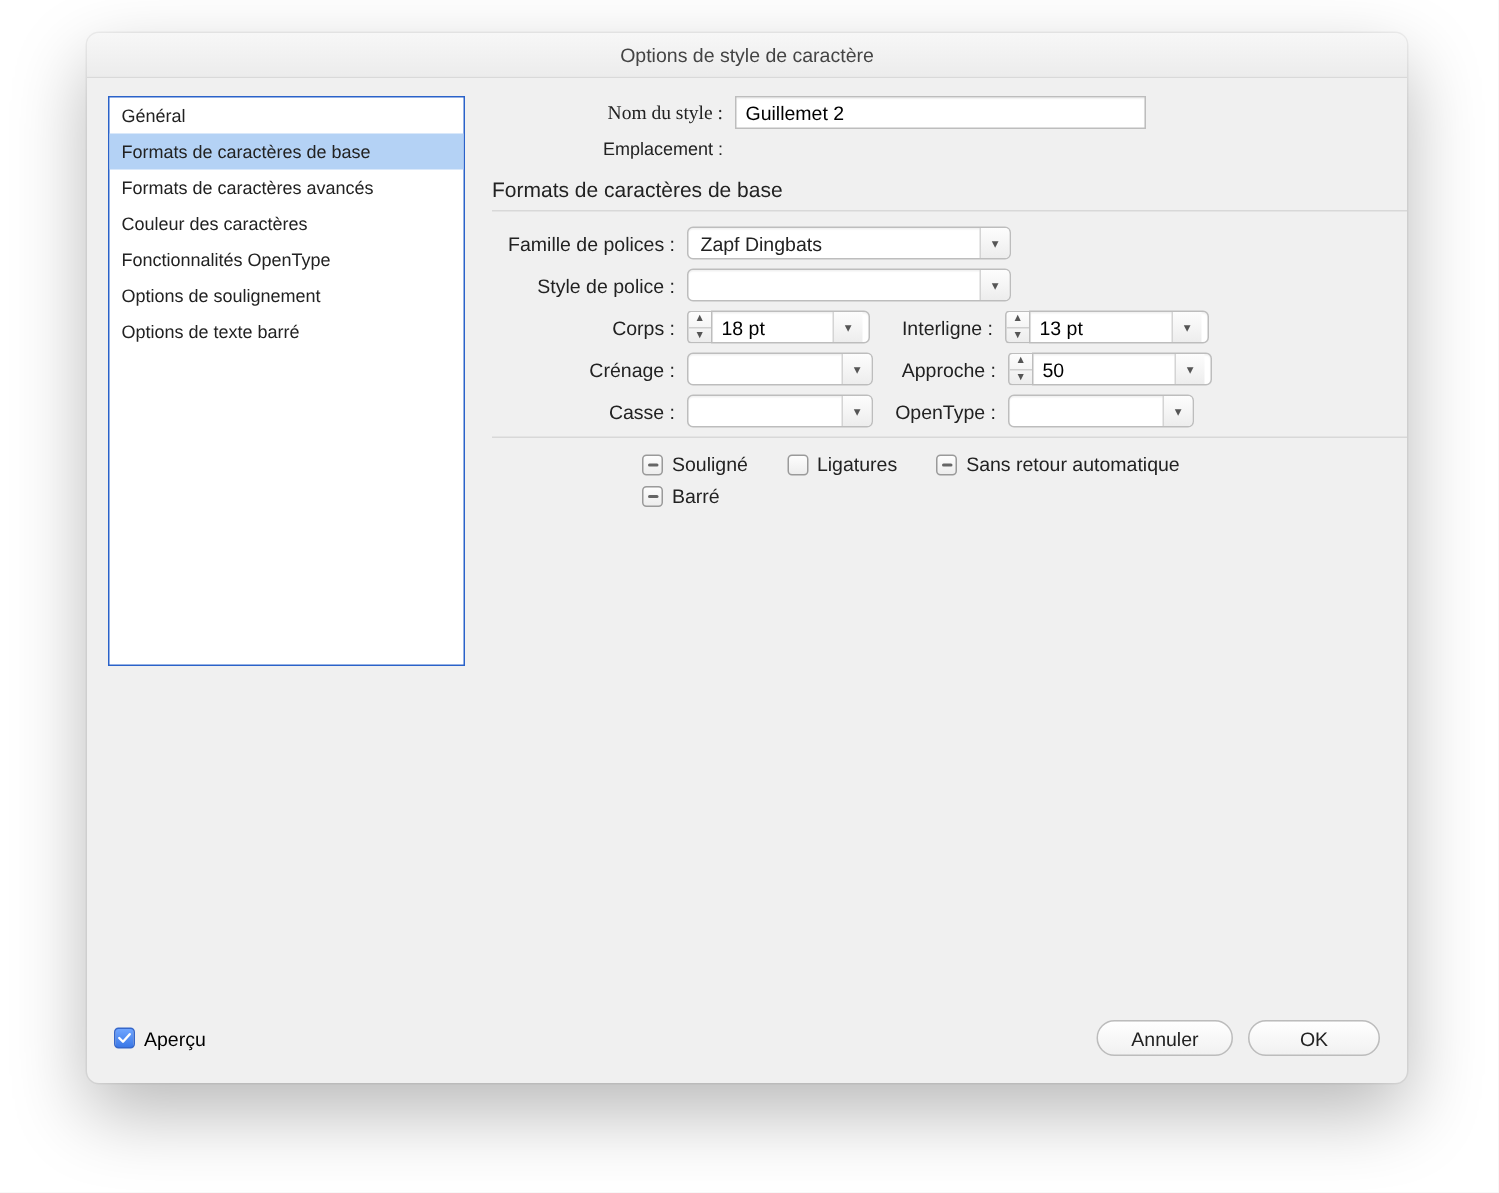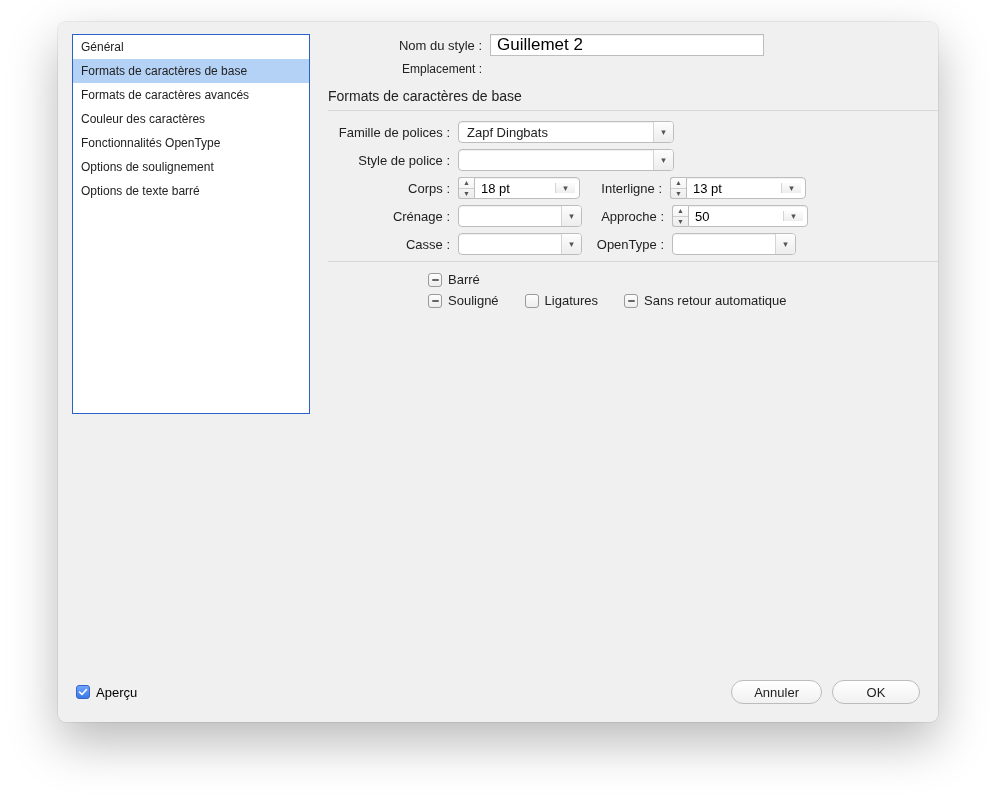--- a/index.html
+++ b/index.html
@@ -82,21 +82,21 @@
   }
   .divider {
     border: none;
     border-top: 1px solid #d8d8d8;
     margin: 4px 0 10px 0;
   }
   input[type="text"].styled-input {
     height: 22px;
     border: 1px solid #bdbdbd;
     background: #fff;
-    font-size: 17px;
+    font-size: 13px;
     padding: 0 6px;
     box-shadow: inset 0 1px 1px rgba(0,0,0,0.06);
   }
   .stepper {
     display: inline-flex;
     align-items: stretch;
     vertical-align: middle;
   }
   .stepper-btns {
     width: 16px;
@@ -127,21 +127,20 @@
     height: 22px;
     border: 1px solid #bdbdbd;
     border-radius: 4px;
     background: #fff;
     overflow: hidden;
     box-shadow: inset 0 1px 1px rgba(0,0,0,0.06);
   }
   .stepper .combo {
     border-top-left-radius: 0;
     border-bottom-left-radius: 0;
-    align-items: center;
   }
   .combo-input {
     border: none;
     outline: none;
     padding: 0 6px;
     font-size: 13px;
     background: transparent;
   }
   .combo-arrow {
     width: 20px;
@@ -231,37 +230,38 @@
     justify-content: center;
   }
   .push-button + .push-button {
     margin-left: 10px;
   }
 </style>
 </head>
 <body>
 
 <div class="window">
+  <div class="titlebar">Options de style de caractère</div>
 
   <div class="content">
 
     <div class="sidebar">
       <div class="sidebar-item">Général</div>
       <div class="sidebar-item selected">Formats de caractères de base</div>
       <div class="sidebar-item">Formats de caractères avancés</div>
       <div class="sidebar-item">Couleur des caractères</div>
       <div class="sidebar-item">Fonctionnalités OpenType</div>
       <div class="sidebar-item">Options de soulignement</div>
       <div class="sidebar-item">Options de texte barré</div>
     </div>
 
     <div class="main">
 
       <div class="row">
-        <div class="label-col" style="width:162px;">Nom du style :</div>
+        <div class="label-col" style="width:162px;font-family:Liberation Serif, serif;">Nom du style :</div>
         <input type="text" class="styled-input" style="width: 274px;" value="Guillemet 2">
       </div>
 
       <div class="row" style="margin-bottom:2px;">
         <div class="label-col" style="width:162px;font-size:12px;">Emplacement :</div>
       </div>
 
       <div class="section-title">Formats de caractères de base</div>
       <hr class="divider">
 
@@ -332,43 +332,43 @@
           <div class="combo-arrow">▾</div>
         </div>
         <div style="width:90px;text-align:right;padding-right:8px;">OpenType :</div>
         <div class="select-wide" style="width:124px;">
           <div class="select-val"></div>
           <div class="combo-arrow">▾</div>
         </div>
       </div>
 
       <hr class="divider">
-
-      <div class="checkbox-row">
-        <span class="check">
-          <span class="check-box dash"></span>
-          <span>Barré</span>
-        </span>
-      </div>
 
       <div class="checkbox-row">
         <span class="check">
           <span class="check-box dash"></span>
           <span>Souligné</span>
         </span>
         <span class="check">
           <span class="check-box"></span>
           <span>Ligatures</span>
         </span>
         <span class="check">
           <span class="check-box dash"></span>
           <span>Sans retour automatique</span>
         </span>
       </div>
 
+      <div class="checkbox-row">
+        <span class="check">
+          <span class="check-box dash"></span>
+          <span>Barré</span>
+        </span>
+      </div>
+
     </div>
 
   </div>
 
   <div class="footer">
     <span class="check">
       <span class="check-box checked">
         <svg viewBox="0 0 10 10">
             <path d="M1.5 5 L4 7.5 L8.5 2.5" stroke="#fff" stroke-width="1.6" fill="none" stroke-linecap="round" stroke-linejoin="round"></path>
           </svg>

